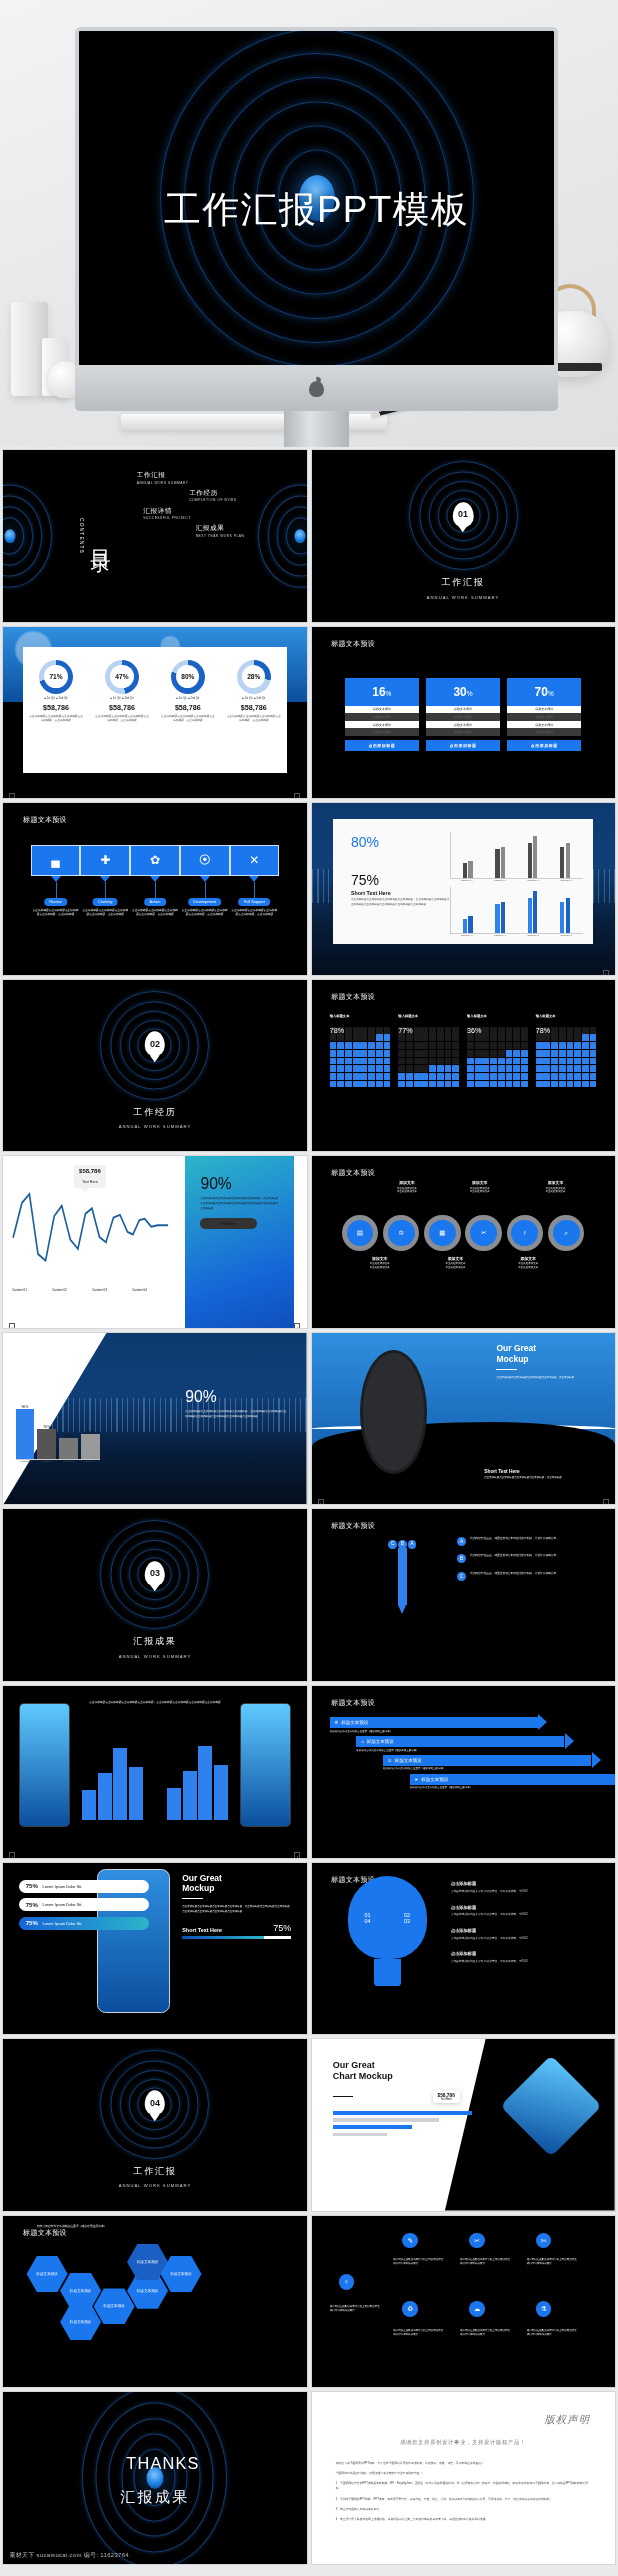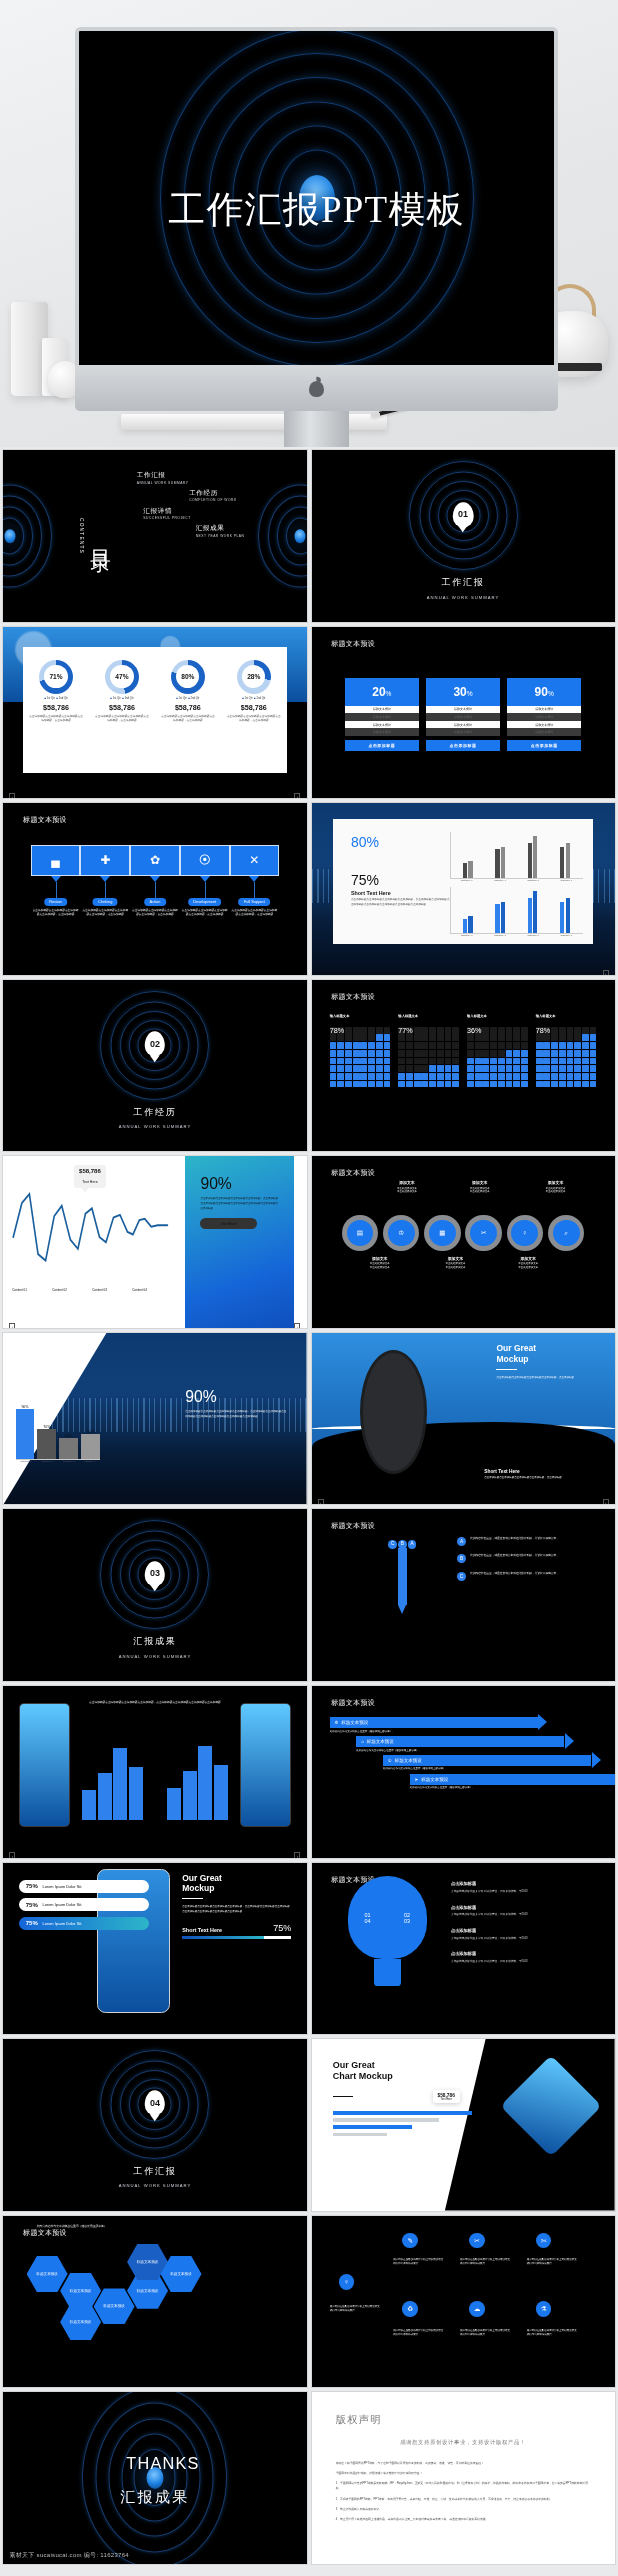--- a/index.html
+++ b/index.html
@@ -51,21 +51,21 @@
              border-radius:50%; border:1.2px solid rgba(30,110,200,.55);
              box-shadow:0 0 9.7px rgba(40,130,230,.35), inset 0 0 7.2px rgba(20,80,170,.25); }
   .core { position:absolute; left:50%; top:50%; transform:translate(-50%,-50%);
           width:36px; height:46px; border-radius:50%;
           background:radial-gradient(circle at 45% 35%,#7cc6ff,#1a7fe0 55%,#0a3f80);
           box-shadow:0 0 24px rgba(40,140,255,.75); }
   .imac-title { position:absolute; left:0; right:0; top:50%; transform:translateY(-52%);
                 text-align:center; color:#fff; z-index:5; }
   .imac-title .t1 { font-size:34px; letter-spacing:2.4px; font-weight:400; text-shadow:0 0 11px rgba(0,0,0,.7); }
   .imac-title .t2 { font-size:37px; margin-top:28px; letter-spacing:1.2px; font-weight:400;
-                    text-shadow:0 0 11px rgba(0,0,0,.7);font-family:Liberation Serif, serif; }
+                    text-shadow:0 0 11px rgba(0,0,0,.7); }
   .imac-chin { width:483px; height:46px; background:linear-gradient(180deg,#d6d9dc,#b9bdc1);
                border-radius:0 0 4.8px 4.8px; display:flex; align-items:center; justify-content:center; }
   .apple { width:15.7px; height:18px; position:relative; }
   .apple:before { content:"\1F34E"; display:none; }
   .apple-body { position:absolute; inset:2.4px 0 0 0; background:#5d6165;
         border-radius:48% 48% 42% 42%/55% 55% 45% 45%; }
   .apple-leaf { position:absolute; top:-1.2px; left:7.8px; width:4.8px; height:5.4px; background:#5d6165;
         border-radius:0 70% 0 70%; transform:rotate(12deg); }
   .imac-neck { width:65px; height:40px; margin:0 auto;
                background:linear-gradient(90deg,#b3b7bb,#dfe2e4 40%,#b0b4b8); }
@@ -276,21 +276,21 @@
          box-shadow:0 1.2px 4.8px rgba(0,0,0,.2); font-size:4.8px; font-weight:700; text-align:center; }
   .tag span { display:block; font-size:2.7px; font-weight:400; }
 
   
   .thanks-en { position:absolute; left:16px; right:0; top:36%; text-align:center; font-size:16.3px; letter-spacing:1.2px; z-index:3; }
   .thanks-cn { position:absolute; left:0; right:0; top:56%; text-align:center; font-size:15px; letter-spacing:2.4px; z-index:3; }
   .watermark { position:absolute; left:2%; bottom:2%; font-size:6px; color:#bdbdbd; letter-spacing:0.3px; z-index:5; }
 
   
   .cp { position:absolute; inset:0; background:#fff; color:#444; padding:7% 8%; }
-  .cp-h { text-align:left; font-size:10.3px; color:#777; letter-spacing:1.2px; }
+  .cp-h { text-align:right; font-size:10.3px; color:#777; letter-spacing:1.2px;font-style:italic; }
   .cp-sub { text-align:center; font-size:5.4px; color:#777; margin-top:12px; letter-spacing:0.6px; }
   .cp-p { font-size:2.8px; line-height:1.75; margin-top:5.4px; }
   .cp-p.first { margin-top:14.5px; }
 </style>
 </head>
 <body>
 
 <div class="page">
 
   <div class="hero">
@@ -443,41 +443,41 @@
         <div class="nav-l">‹</div>
         <div class="nav-r">›</div>
       </div>
     </div>
 
     <div class="slide">
       <div class="s-title s-title-dark">标题文本预设</div>
       <div class="price-wrap">
         <div class="price-col">
           <div class="price-head">
-            <span>20</span><small>%</small>
+            <span>16</span><small>%</small>
           </div>
           <div class="price-row w">标题文本预设</div>
           <div class="price-row d">标题文本预设</div>
           <div class="price-row w">标题文本预设</div>
           <div class="price-row d">标题文本预设</div>
           <div class="price-btn">点击添加标题</div>
         </div>
         <div class="price-col">
           <div class="price-head">
             <span>30</span><small>%</small>
           </div>
           <div class="price-row w">标题文本预设</div>
           <div class="price-row d">标题文本预设</div>
           <div class="price-row w">标题文本预设</div>
           <div class="price-row d">标题文本预设</div>
           <div class="price-btn">点击添加标题</div>
         </div>
         <div class="price-col">
           <div class="price-head">
-            <span>90</span><small>%</small>
+            <span>70</span><small>%</small>
           </div>
           <div class="price-row w">标题文本预设</div>
           <div class="price-row d">标题文本预设</div>
           <div class="price-row w">标题文本预设</div>
           <div class="price-row d">标题文本预设</div>
           <div class="price-btn">点击添加标题</div>
         </div>
       </div>
     </div>
 

